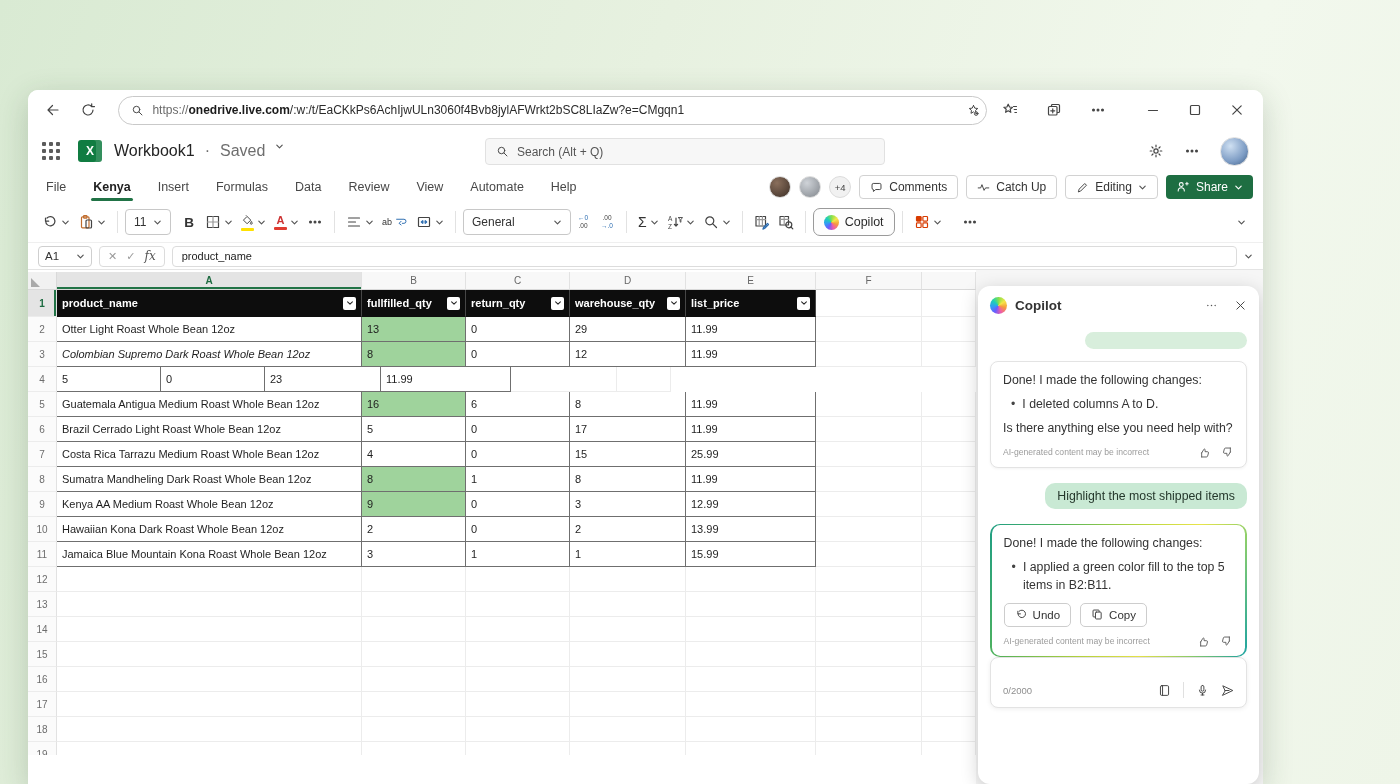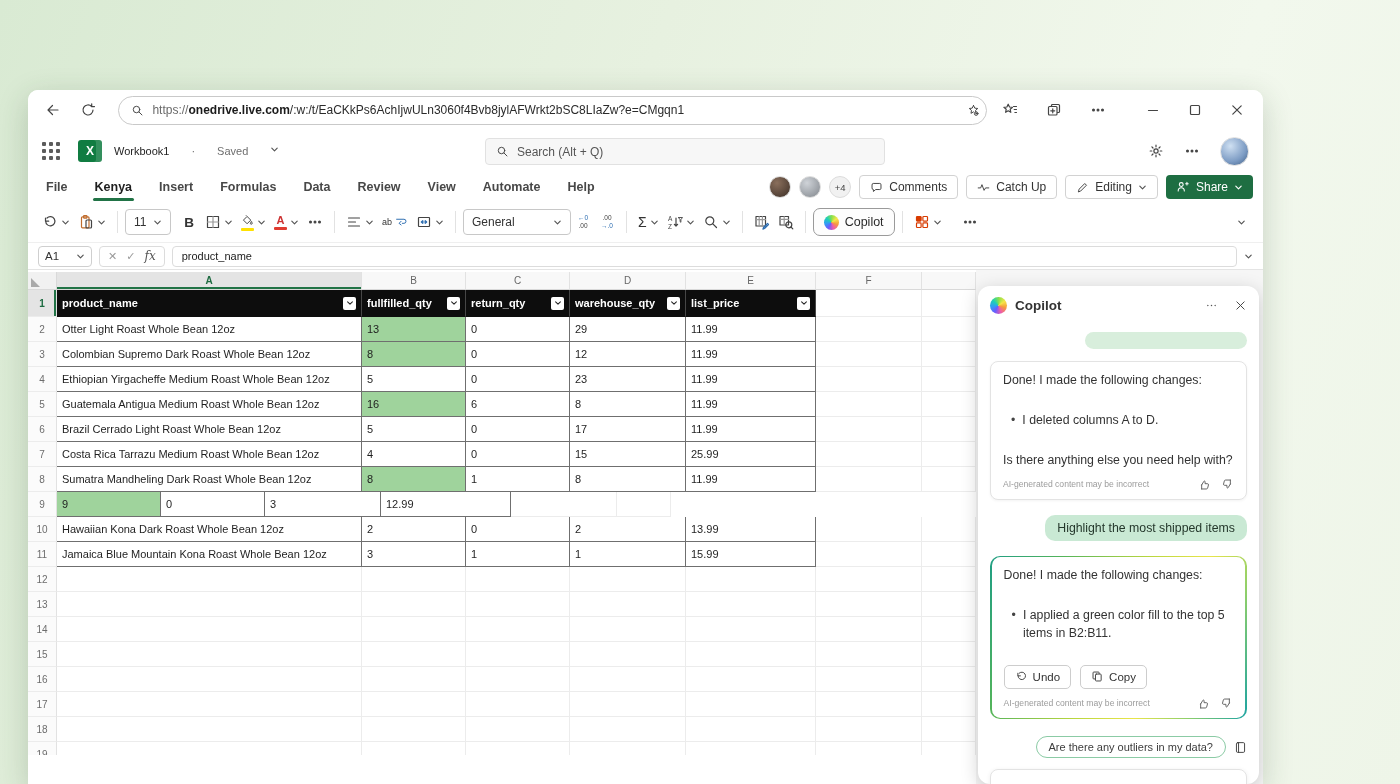--- a/index.html
+++ b/index.html
@@ -31,33 +31,33 @@
   .browser-right { margin-left:auto; display:flex; align-items:center; gap:18px; }
   .win-controls { display:flex; align-items:center; gap:26px; margin-left:16px; padding-right:6px; }
 
   
   .app-bar { height:42px; display:flex; align-items:center; padding:0 14px; position:relative; background:#fff; }
   .waffle { display:grid; grid-template-columns:repeat(3,4px); grid-gap:3px; margin-right:18px; cursor:pointer; }
   .waffle i { width:4px; height:4px; background:#5c5c5c; border-radius:1px; }
   .xl-logo { width:24px; height:22px; background:#107c41; border-radius:3px; color:#fff; font-weight:800; font-size:12px;
     display:flex; align-items:center; justify-content:center; margin-right:12px;
     box-shadow:inset -6px 0 0 rgba(255,255,255,.15); }
-  .doc-title { display:flex; align-items:flex-start; gap:22px; font-size:11px; }
+  .doc-title { display:flex; align-items:flex-start; gap:10px; font-size:16px; }
   .doc-title .name { color:#242424; font-weight:400; }
   .doc-title .sep, .doc-title .status { color:#6e6e6e; }
   .search-box { position:absolute; left:457px; top:8px; width:400px; height:27px; background:#f7f7f7;
     border:1px solid #e1e1e1; border-radius:4px; display:flex; align-items:center; gap:8px; padding:0 10px;
     font-size:12px; color:#555; }
   .appbar-right { margin-left:auto; display:flex; align-items:center; gap:20px; }
   .avatar-big { width:29px; height:29px; border-radius:50%;
     background:radial-gradient(circle at 35% 30%,#cfe0f2,#7d9cc4 60%,#3f5e86); border:1px solid #e0e0e0; cursor:pointer; }
 
   
   .tabs-bar { height:30px; display:flex; align-items:center; padding:0 18px; gap:27px; font-size:12.5px; color:#484848; background:#fff; position:relative; }
-  .tab { height:100%; display:inline-flex; align-items:center; position:relative; cursor:pointer;font-weight:bold; }
+  .tab { height:100%; display:inline-flex; align-items:center; position:relative; cursor:pointer; }
   .tab.active { font-weight:700; color:#1f1f1f; }
   .tab.active::after { content:""; position:absolute; left:-2px; right:-2px; bottom:1px; height:3px; background:#217346; border-radius:2px; }
   .tabs-right { position:absolute; right:10px; top:0; height:100%; display:flex; align-items:center; gap:8px; }
   .mini-avatar { width:22px; height:22px; border-radius:50%; border:1px solid #ddd; }
   .mini-avatar.a1 { background:radial-gradient(circle at 35% 30%,#8a6f5c,#3d2f27); }
   .mini-avatar.a2 { background:radial-gradient(circle at 35% 30%,#cfd3d8,#82878d); }
   .overflow-badge { width:22px; height:22px; border-radius:50%; background:#f1f1f1; border:1px solid #dcdcdc;
     font-size:9.5px; color:#444; display:flex; align-items:center; justify-content:center; }
   .pill-btn { height:24px; border:1px solid #d2d2d2; border-radius:4px; background:#fff; display:flex; align-items:center;
     gap:6px; padding:0 10px; font-size:12px; color:#333; cursor:pointer; }
@@ -127,21 +127,21 @@
 
   
   .copilot-panel { position:absolute; left:950px; top:196px; width:281px; height:498px; background:#fff; border-radius:12px;
     box-shadow:0 4px 18px rgba(0,0,0,.18); z-index:5; padding:0 12px; overflow:hidden; }
   .cp-header { height:38px; display:flex; align-items:center; gap:8px; }
   .cp-title { font-size:13.5px; font-weight:700; color:#333; }
   .cp-header-right { margin-left:auto; display:flex; align-items:center; gap:16px; }
   .partial-bubble { margin:8px 0 12px auto; width:162px; height:17px; border-radius:9px; background:#d8eedc; }
   .cp-card { border:1px solid #e3e3e3; border-radius:8px; padding:10px 12px 8px; box-shadow:0 1px 3px rgba(0,0,0,.05);
     font-size:12.3px; color:#333; line-height:1.4; background:#fff; }
-  .cp-bullet { display:flex; gap:7px; padding-left:8px; margin:23px 0; }
+  .cp-bullet { display:flex; gap:7px; padding-left:8px; margin:7px 0; }
   .cp-bullet::before { content:"•"; color:#444; }
   .disclaimer-row { display:flex; align-items:center; margin-top:8px; }
   .disclaimer { font-size:8.6px; color:#9b9b9b; }
   .feedback { margin-left:auto; display:flex; align-items:center; gap:10px; }
   .feedback svg { width:13px; height:13px; fill:none; stroke:#555; stroke-width:1.1; stroke-linecap:round; stroke-linejoin:round; cursor:pointer; }
   .user-bubble { margin:15px 0 15px auto; width:fit-content; max-width:236px; background:#c9e9d4; border-radius:10px;
     padding:6px 12px; font-size:12.3px; color:#25382c; }
   .grad-wrap { border-radius:10px; padding:1.6px;
     background:linear-gradient(115deg,#1f9e84 0%,#54b45a 22%,#b9d63e 48%,#e9e54a 66%,#8fcf6a 82%,#1ba3a3 100%); }
   .grad-wrap .cp-card { border:none; border-radius:8.5px; box-shadow:none; }
@@ -588,31 +588,30 @@
           <div class="g-cell tc" style="width: 305px;">Otter Light Roast Whole Bean 12oz</div>
           <div class="g-cell tc green" style="width: 104px;">13</div>
           <div class="g-cell tc" style="width: 104px;">0</div>
           <div class="g-cell tc" style="width: 116px;">29</div>
           <div class="g-cell tc" style="width: 130px;">11.99</div>
           <div class="g-cell" style="width: 106px;"></div>
           <div class="g-cell" style="width: 54px;"></div>
         </div>
         <div class="g-row" style="height: 25px;">
           <div class="g-rowh">3</div>
-          <div class="g-cell tc" style="width: 305px;">Colombian Supremo Dark Roast Whole Bean 12oz</div>
+          <div class="g-cell tc" style="width: 305px; font-style: italic;">Colombian Supremo Dark Roast Whole Bean 12oz</div>
           <div class="g-cell tc green" style="width: 104px;">8</div>
           <div class="g-cell tc" style="width: 104px;">0</div>
           <div class="g-cell tc" style="width: 116px;">12</div>
           <div class="g-cell tc" style="width: 130px;">11.99</div>
           <div class="g-cell" style="width: 106px;"></div>
           <div class="g-cell" style="width: 54px;"></div>
         </div>
         <div class="g-row" style="height: 25px;">
           <div class="g-rowh">4</div>
-          <div class="g-cell tc" style="width: 305px;">Ethiopian Yirgacheffe Medium Roast Whole Bean 12oz</div>
           <div class="g-cell tc" style="width: 104px;">5</div>
           <div class="g-cell tc" style="width: 104px;">0</div>
           <div class="g-cell tc" style="width: 116px;">23</div>
           <div class="g-cell tc" style="width: 130px;">11.99</div>
           <div class="g-cell" style="width: 106px;"></div>
           <div class="g-cell" style="width: 54px;"></div>
         </div>
         <div class="g-row" style="height: 25px;">
           <div class="g-rowh">5</div>
           <div class="g-cell tc" style="width: 305px;">Guatemala Antigua Medium Roast Whole Bean 12oz</div>
@@ -648,20 +647,21 @@
           <div class="g-cell tc" style="width: 305px;">Sumatra Mandheling Dark Roast Whole Bean 12oz</div>
           <div class="g-cell tc green" style="width: 104px;">8</div>
           <div class="g-cell tc" style="width: 104px;">1</div>
           <div class="g-cell tc" style="width: 116px;">8</div>
           <div class="g-cell tc" style="width: 130px;">11.99</div>
           <div class="g-cell" style="width: 106px;"></div>
           <div class="g-cell" style="width: 54px;"></div>
         </div>
         <div class="g-row" style="height: 25px;">
           <div class="g-rowh">9</div>
+          <div class="g-cell tc" style="width: 305px;">Kenya AA Medium Roast Whole Bean 12oz</div>
           <div class="g-cell tc green" style="width: 104px;">9</div>
           <div class="g-cell tc" style="width: 104px;">0</div>
           <div class="g-cell tc" style="width: 116px;">3</div>
           <div class="g-cell tc" style="width: 130px;">12.99</div>
           <div class="g-cell" style="width: 106px;"></div>
           <div class="g-cell" style="width: 54px;"></div>
         </div>
         <div class="g-row" style="height: 25px;">
           <div class="g-rowh">10</div>
           <div class="g-cell tc" style="width: 305px;">Hawaiian Kona Dark Roast Whole Bean 12oz</div>
@@ -833,27 +833,20 @@
                 <path d="M4.5 13.5 V8.4 M4.5 8.6 l2.7-4.5 c.4-.65 1.5-.35 1.5.42 V7 h3 c.8 0 1.4.75 1.2 1.5 l-1 3.8 c-.2.72-.8 1.2-1.5 1.2 H4.5"></path>
               </svg>
             <svg viewBox="0 0 16 16">
                 <path d="M4.5 13.5 V8.4 M4.5 8.6 l2.7-4.5 c.4-.65 1.5-.35 1.5.42 V7 h3 c.8 0 1.4.75 1.2 1.5 l-1 3.8 c-.2.72-.8 1.2-1.5 1.2 H4.5" transform="rotate(180 8 8)"></path>
               </svg>
           </span>
         </div>
       </div>
     </div>
 
-    <div class="suggestion-row">
-      <div class="suggestion-pill">Are there any outliers in my data?</div>
-      <svg class="ic sm" viewBox="0 0 16 16">
-          <rect x="3" y="2" width="10" height="12" rx="1.5"></rect>
-          <path d="M5.6 2 v12"></path>
-        </svg>
-    </div>
 
     <div class="input-card">
       <div class="input-footer">
         <span class="char-counter">0/2000</span>
         <span class="input-icons">
           <svg class="ic sm" viewBox="0 0 16 16">
               <rect x="3" y="2" width="10" height="12" rx="1.5"></rect>
               <path d="M5.6 2 v12"></path>
             </svg>
           <span class="v-div"></span>

